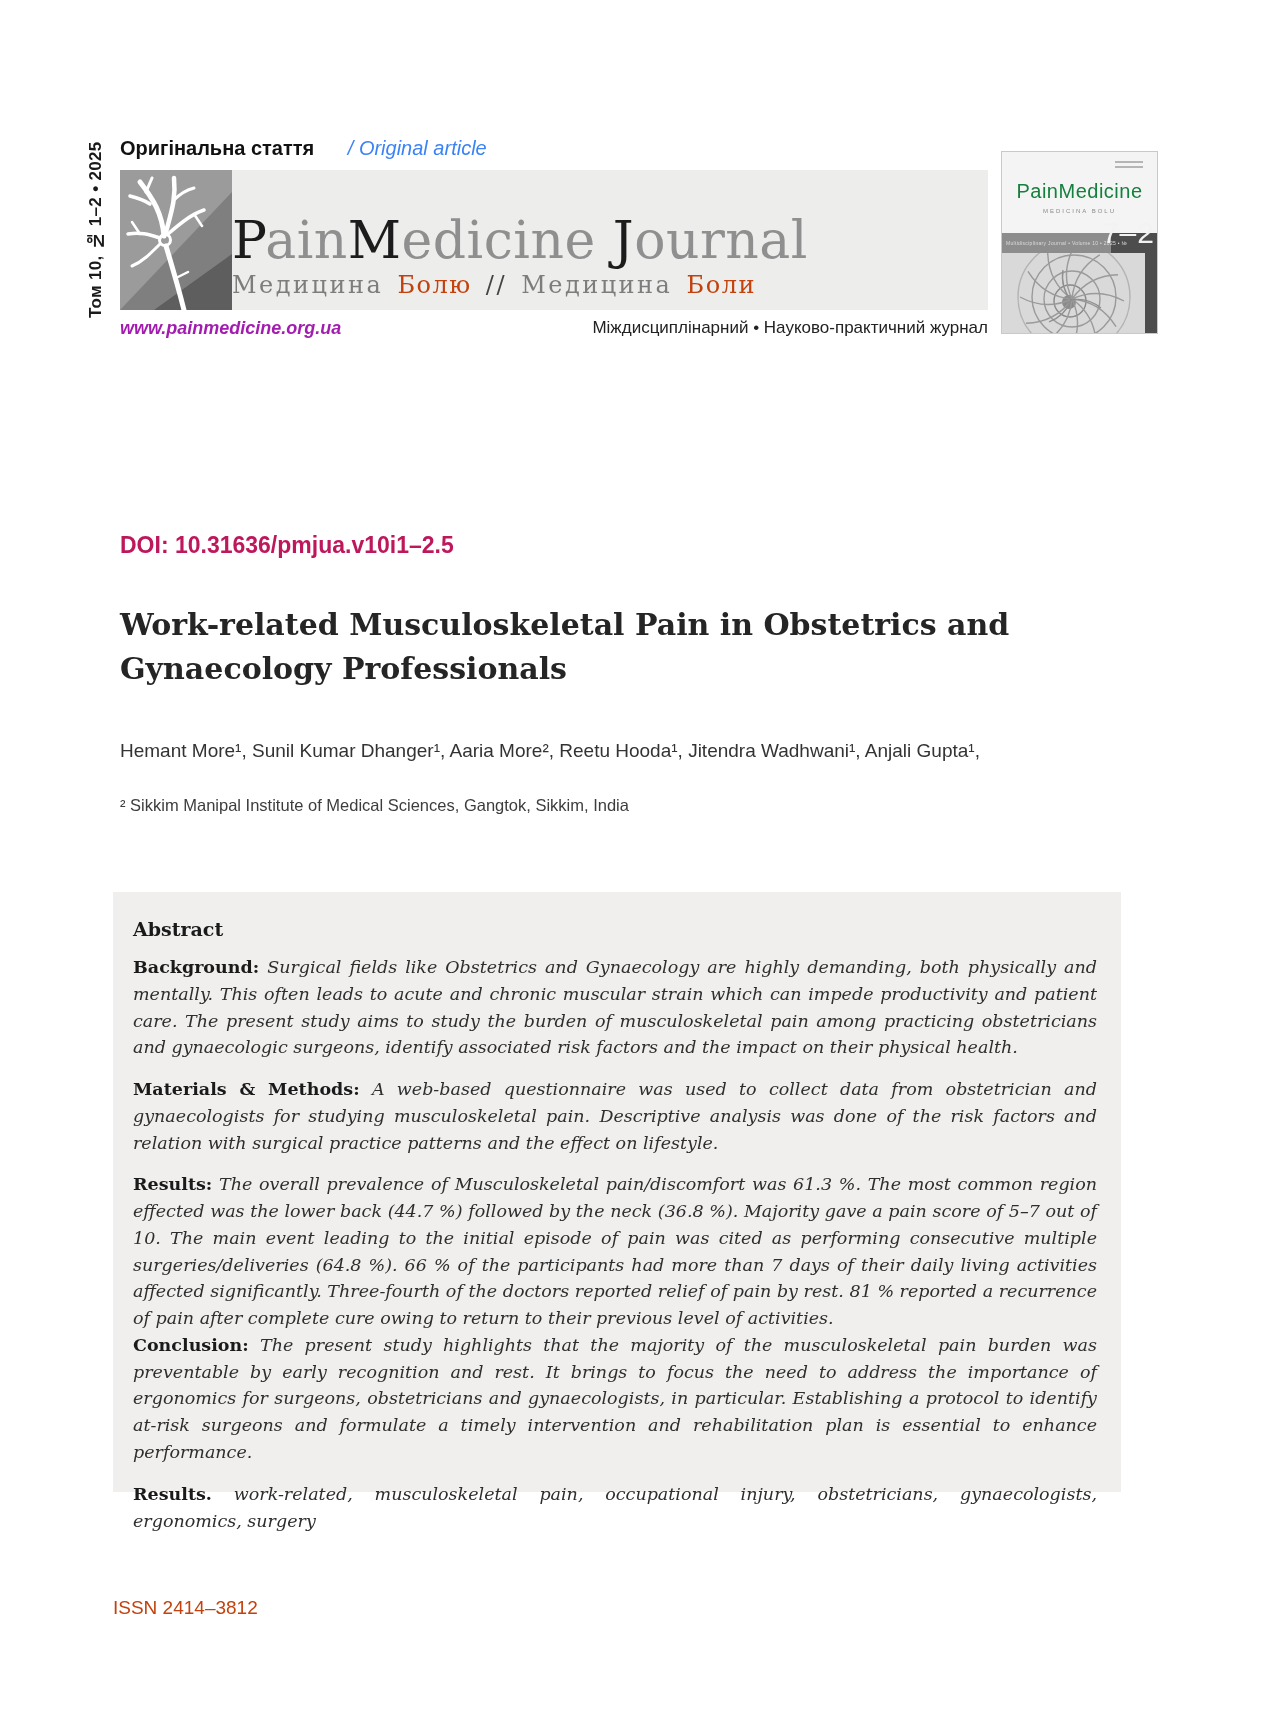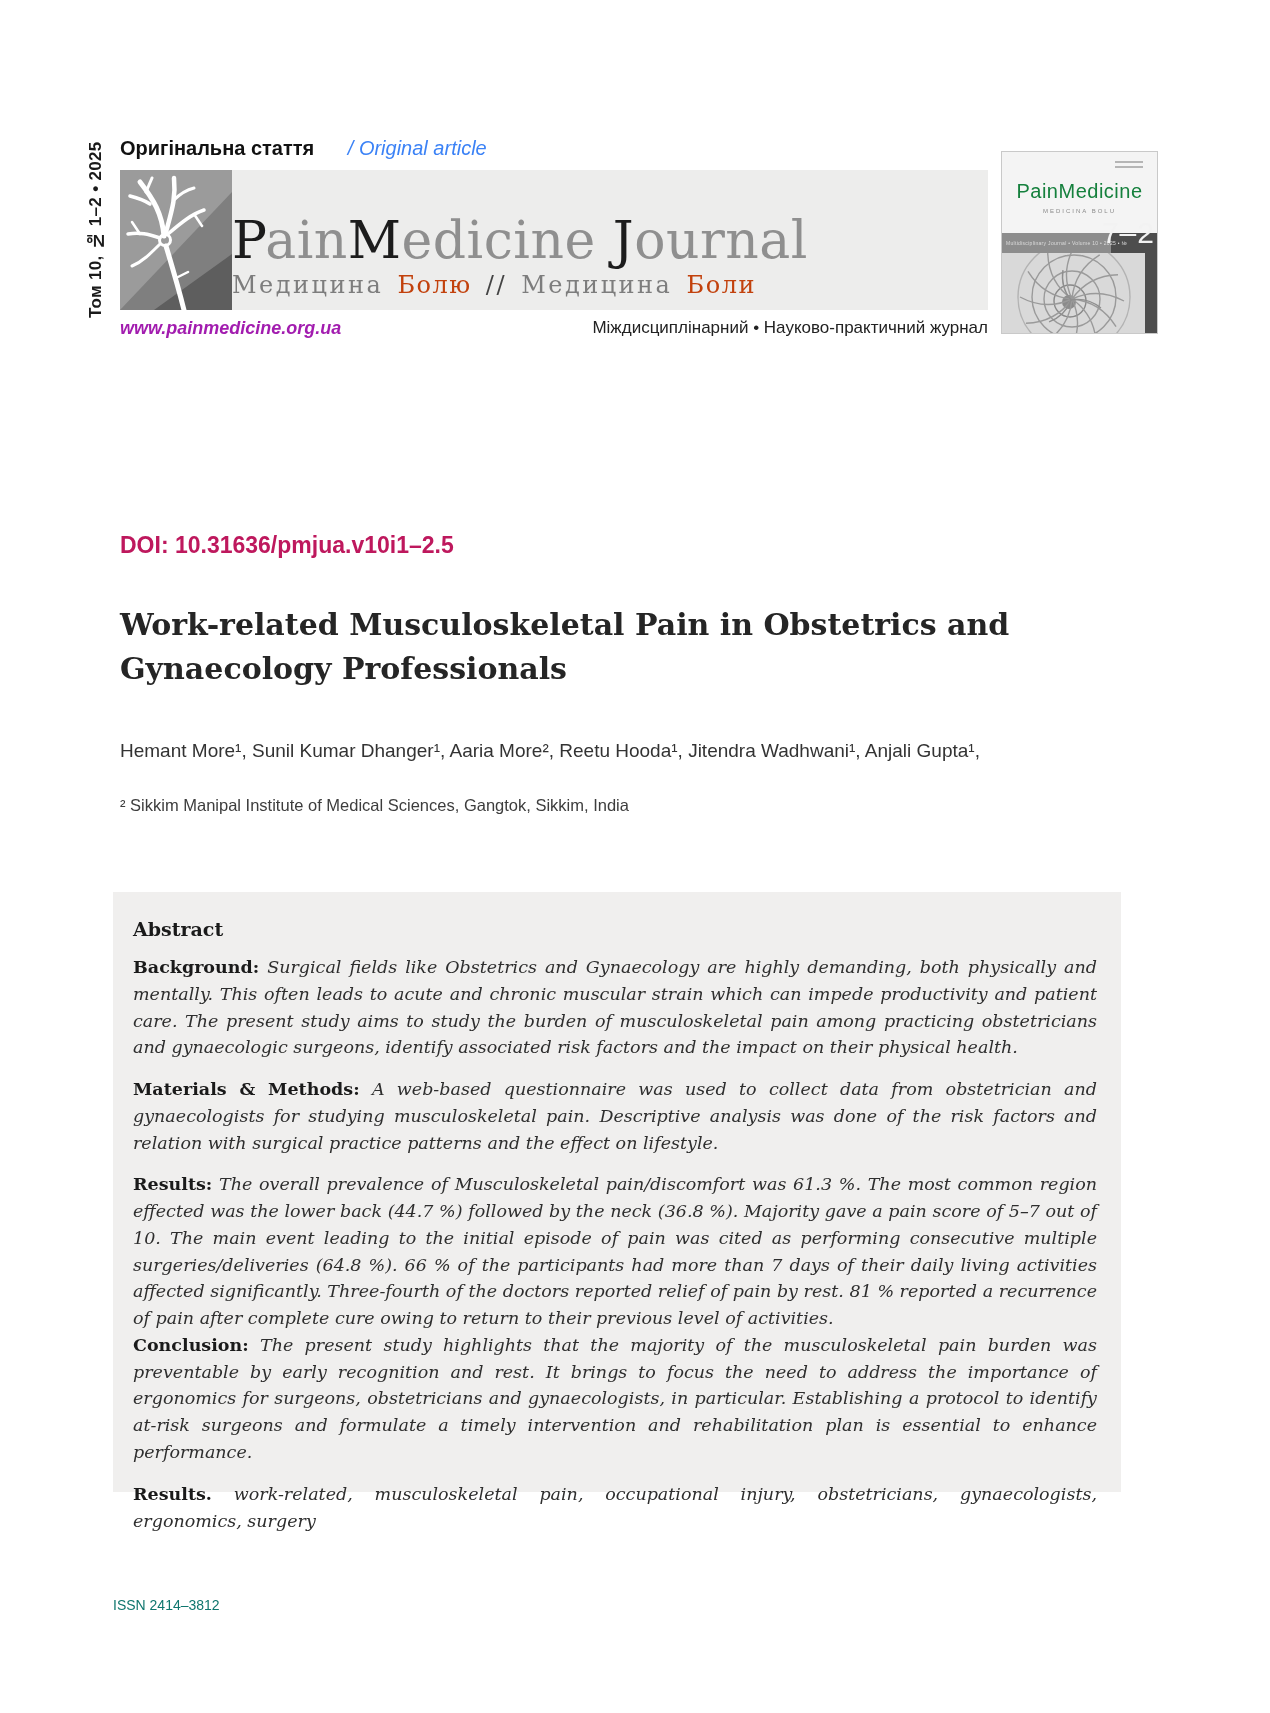--- a/index.html
+++ b/index.html
@@ -77,21 +77,21 @@
   
   .abstract-box{left:113px;top:892px;width:1008px;height:600px;background:#f0efee;
     box-sizing:border-box;padding:26px 24px 16px 20px;}
   .abs-heading{font-family:"DejaVu Serif","Liberation Serif",serif;font-weight:bold;
     font-size:19px;color:#1a1a1a;margin:0 0 14px 0;}
   .abs-p{font-family:"DejaVu Serif","Liberation Serif",serif;font-style:italic;
     font-size:17.5px;line-height:1.53;color:#2e2e2e;text-align:justify;margin:0 0 15px 0;}
   .abs-label{font-style:normal;font-weight:bold;color:#1a1a1a;}
 
   
-  .issn{left:113px;top:1597px;font-size:14px;color:#0f766e;}
+  .issn{left:113px;top:1597px;font-size:19px;color:#c2410c;}
 </style>
 </head>
 <body>
 
 <div class="abs vol-label">Том 10, № 1–2 • 2025</div>
 
 <div class="abs article-type">
   <span class="uk">Оригінальна стаття</span>
   <span class="en">/ Original article</span>
 </div>

